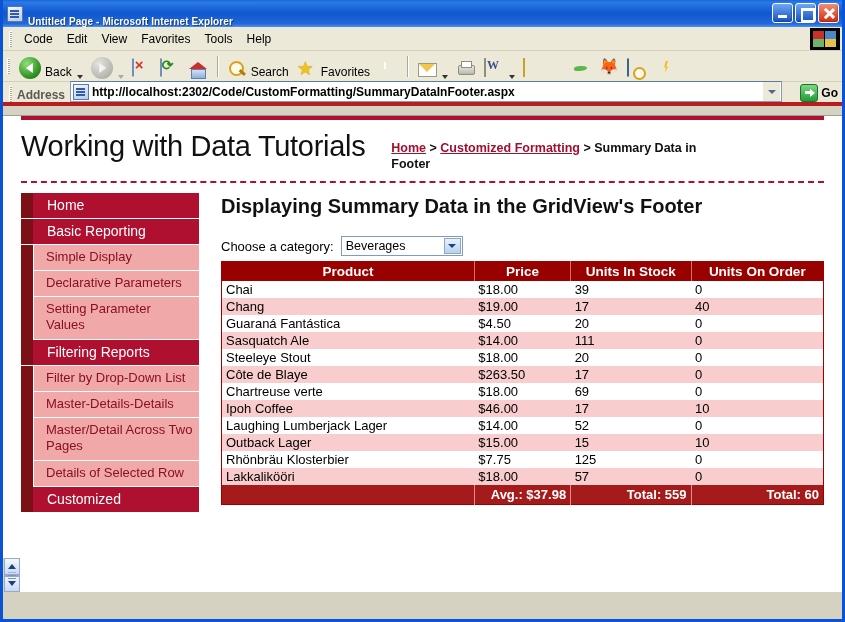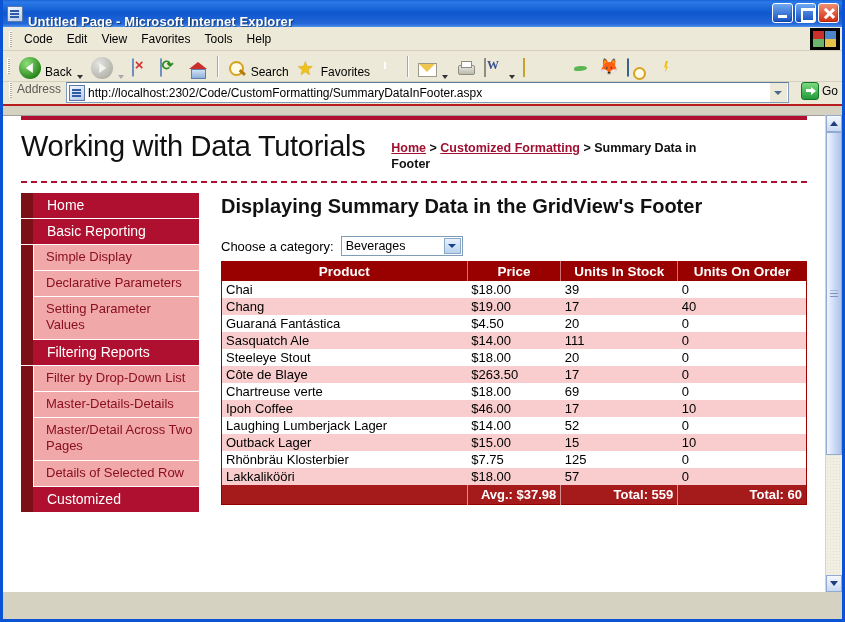--- a/index.html
+++ b/index.html
@@ -31,21 +31,21 @@
     background: linear-gradient(160deg,#f2f6ff,#b9cbe8);
     border: 1px solid #5a79a8; border-radius: 1px;
     position: relative; flex: none;
   }
   .titlebar-icon::after {
     content:""; position:absolute; left:2px; top:3px;
     width:9px; height:2px; background:#2f5ba8;
     box-shadow:0 3px 0 #2f5ba8, 0 6px 0 #2f5ba8;
   }
   .titlebar-text {
-    color:#fff; font-size:13px; font-weight:bold;
+    color:#fff; font-size:10px; font-weight:bold;
     text-shadow:1px 1px 1px rgba(0,0,0,.5);
     white-space:nowrap; letter-spacing:.1px;margin-top:16px;
   }
   .win-btns { position:absolute; right:3px; top:3px; display:flex; gap:2px; }
   .win-btn {
     width:21px; height:20px; border-radius:3px;
     border:1px solid #ffffff; position:relative;
     box-shadow: inset -1px -1px 1px rgba(0,0,0,.18);
   }
   .win-btn.min { background:linear-gradient(180deg,#6fa8f2,#1550bf); }
@@ -153,56 +153,57 @@
   .ic-msn{color:#e08a2e;font-size:16px;line-height:16px;}
   .ic-mess{width:12px;height:17px;background:linear-gradient(90deg,#8fb8dd,#4b7fb0);border:1px solid #3a6389;border-radius:2px;position:relative;}
   .ic-mess::after{content:"";position:absolute;left:5px;top:8px;width:9px;height:9px;border:2px solid #d8a21e;border-radius:50%;background:#fffbe8;}
   .ic-matrix{width:19px;height:16px;
     background-image:repeating-linear-gradient(90deg,#7f9bc4 0 2px,transparent 2px 4px),repeating-linear-gradient(180deg,#7f9bc4 0 2px,transparent 2px 4px);
     position:relative;}
   .ic-matrix::after{content:"";position:absolute;left:9px;top:2px;width:4px;height:12px;background:#f2c21c;clip-path:polygon(40% 0,100% 0,60% 45%,100% 45%,20% 100%,45% 55%,0 55%);}
 
   
   .addressbar {
-    height:24px; background:#ece9d8; display:flex; align-items:flex-start;
-    border-bottom:2px solid #b91c1c; padding-left:4px;
+    height:24px; background:#ece9d8; display:flex; align-items:flex-end;
+    border-bottom:4px solid #b91c1c; padding-left:4px;font-weight:bold;
   }
   .addr-label { font-size:12px; color:#5a5a52; margin-right:5px; white-space:nowrap;}
   .addr-input-wrap {
     flex:1; height:21px; background:#fff;
     border:1px solid #7f9db9; border-top-color:#5d7c99;
     display:flex; align-items:center; padding:0 1px 0 2px;
   }
   .addr-fav {
     width:16px;height:16px;flex:none;margin-right:3px; position:relative;
     background:linear-gradient(160deg,#f2f6ff,#b9cbe8);
     border:1px solid #5a79a8;
   }
   .addr-fav::after{content:"";position:absolute;left:2px;top:3px;width:9px;height:2px;background:#2f5ba8;box-shadow:0 3px 0 #2f5ba8,0 6px 0 #2f5ba8;}
   .addr-text { font-size:12px; flex:1; white-space:nowrap; overflow:hidden; color:#000; }
   .addr-drop {
     width:17px;height:19px; background:#ece9d8; border:1px solid #ece9d8;
     display:flex;align-items:center;justify-content:center;flex:none;
   }
   .addr-drop::after{content:"";width:0;height:0;border-left:4px solid transparent;border-right:4px solid transparent;border-top:4px solid #4a6a8a;}
-  .addr-go { display:flex;align-items:center;padding:0 4px 0 12px; }
+  .addr-go { display:flex;align-items:center;padding:0 4px 0 18px; }
   .go-ic {
     width:18px;height:18px;border-radius:3px;flex:none;position:relative;
     background:linear-gradient(#7ed87e,#1f9b3a);border:1px solid #15742b;
   }
   .go-ic::after{content:"";position:absolute;left:4px;top:6px;width:8px;height:3px;background:#fff;}
   .go-ic::before{content:"";position:absolute;left:9px;top:4px;border-top:4px solid transparent;border-bottom:4px solid transparent;border-left:5px solid #fff;}
   .go-label{font-size:12px;margin-left:3px;}
 
   
   .viewport {
     position:absolute; left:0; right:0;
     top:115px; bottom:27px;
     background:#fff;
     display:flex;
+    flex-direction:column;
   }
   .page {
     flex:1; background:#fff; position:relative; overflow:hidden;
     border-top:1px solid #9e9e9e;
   }
   .topbar-red { height:4px; background:#b01030; margin:0 18px 0 18px; }
 
   .header-row {
     display:flex; align-items:flex-start;
     margin:0 18px; padding:6px 0 8px 0;

